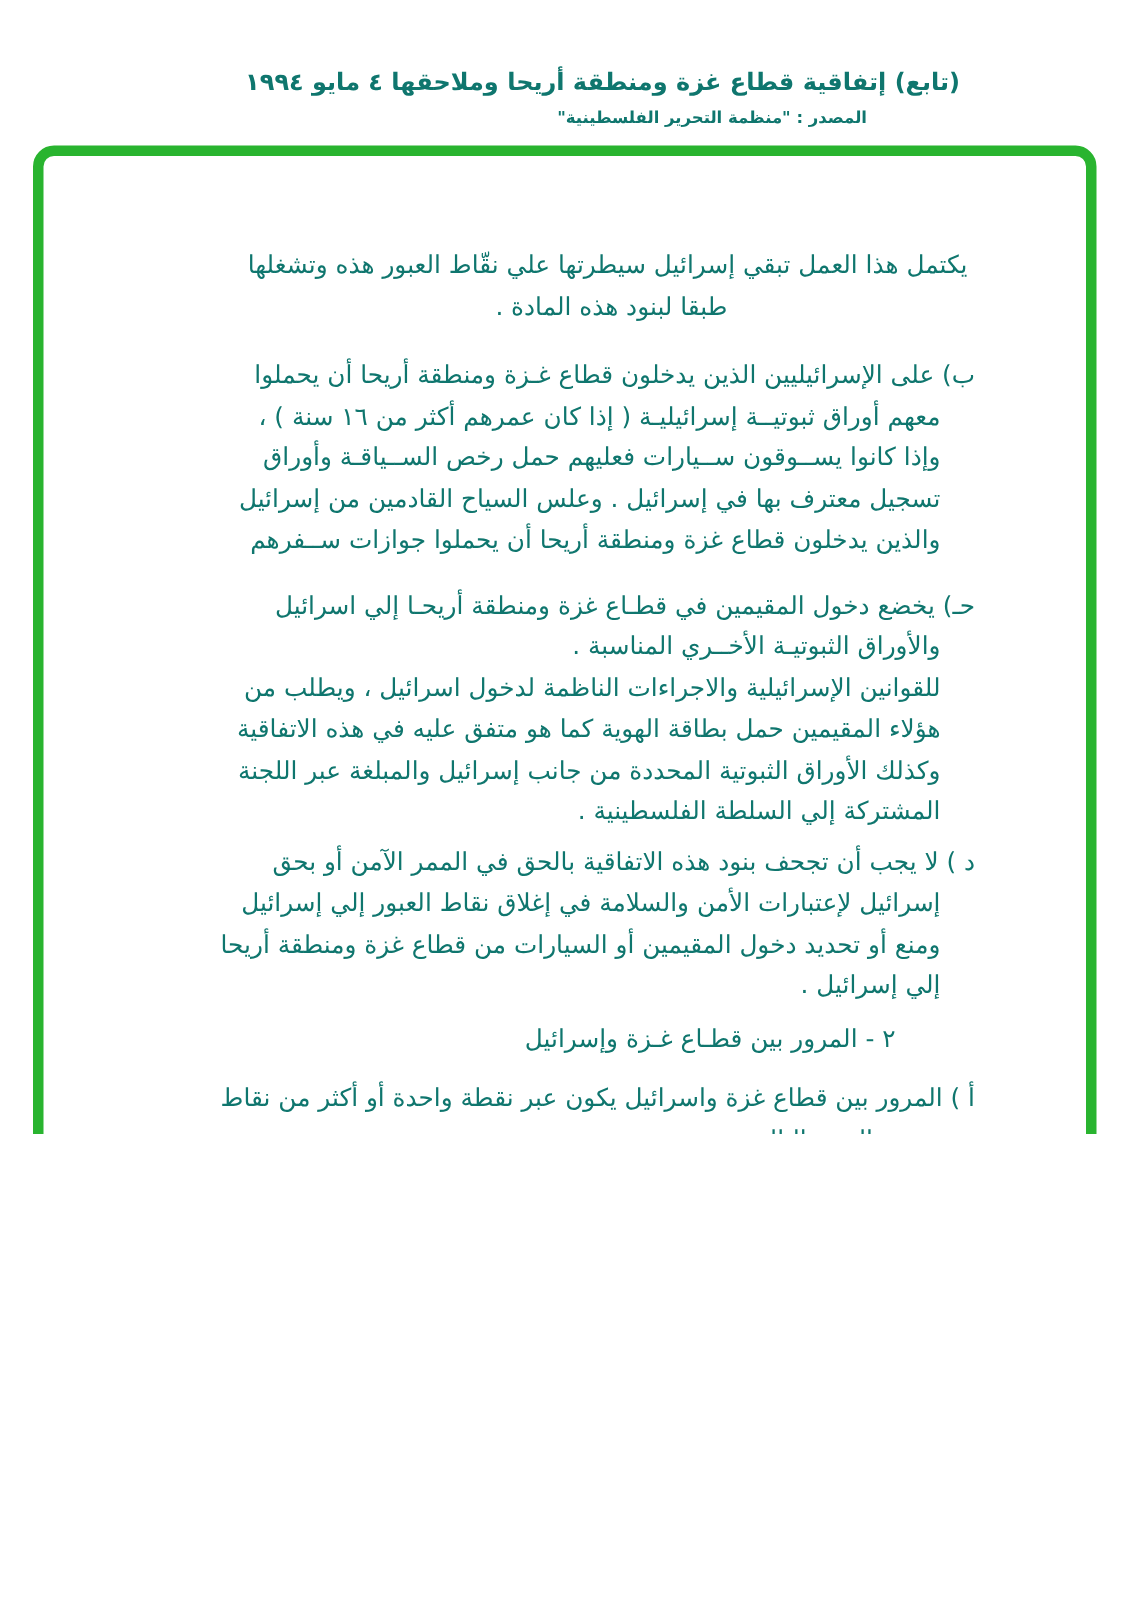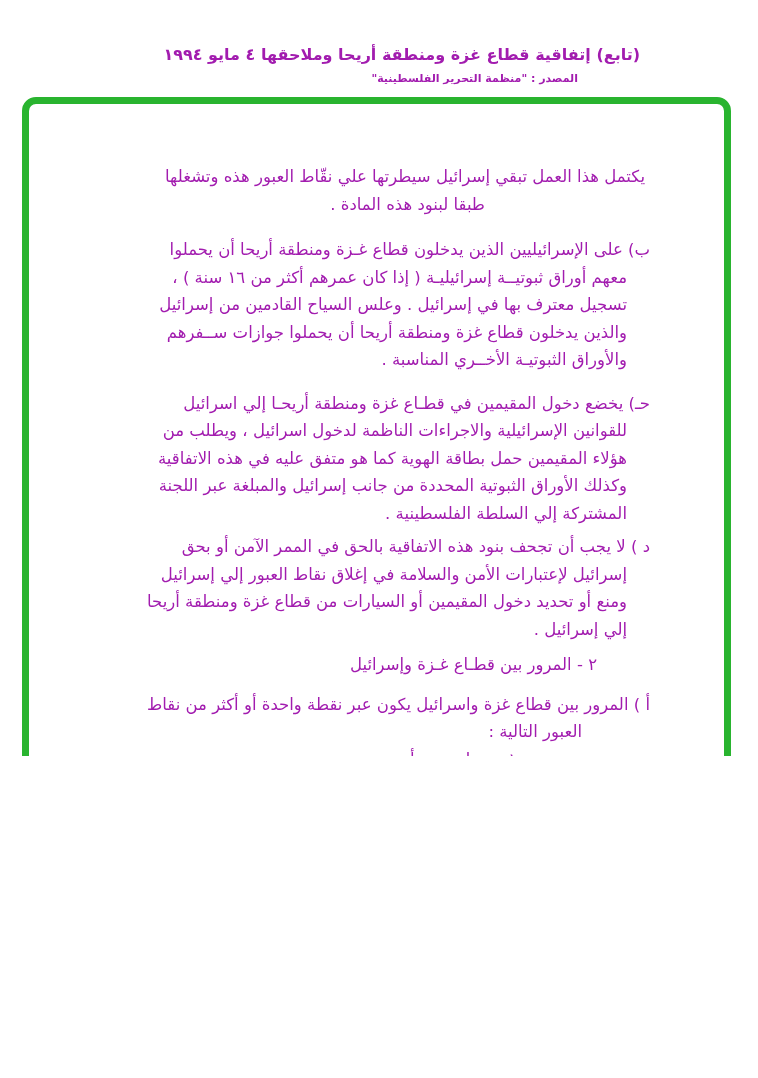--- a/index.html
+++ b/index.html
@@ -7,21 +7,21 @@
     padding: 0;
     background: #ffffff;
   }
   .page {
     position: relative;
     width: 758px;
     height: 756px;
     background: #ffffff;
     overflow: hidden;
     font-family: "DejaVu Sans", sans-serif;
-    color: #a21caf;
+    color: #0f766e;
   }
   
   .hdr1 {
     position: absolute;
     top: 45px;
     right: 118px;
     direction: rtl;
     white-space: nowrap;
     font-size: 16px;
     font-weight: 700;
@@ -101,25 +101,26 @@
 
   <div class="frame"></div>
 
   <div class="body-text">
 
     <div class="ln in5">يكتمل هذا العمل تبقي إسرائيل سيطرتها علي نقّاط العبور هذه وتشغلها</div>
     <div class="ln in165">طبقا لبنود هذه المادة .</div>
 
     <div class="ln in0 mt18">ب) على الإسرائيليين الذين يدخلون قطاع غـزة ومنطقة أريحا أن يحملوا</div>
     <div class="ln in23">معهم أوراق ثبوتيــة إسرائيليـة ( إذا كان عمرهم أكثر من ١٦ سنة ) ،</div>
+    <div class="ln in23">وإذا كانوا يســوقون ســيارات فعليهم حمل رخص الســياقـة وأوراق</div>
     <div class="ln in23">تسجيل معترف بها في إسرائيل . وعلس السياح القادمين من إسرائيل</div>
     <div class="ln in23">والذين يدخلون قطاع غزة ومنطقة أريحا أن يحملوا جوازات ســفرهم</div>
+    <div class="ln in0 mt16">حـ) يخضع دخول المقيمين في قطـاع غزة ومنطقة أريحـا إلي اسرائيل</div>
+
     <div class="ln in23">والأوراق الثبوتيـة الأخــري المناسبة .</div>
-
-    <div class="ln in0 mt16">حـ) يخضع دخول المقيمين في قطـاع غزة ومنطقة أريحـا إلي اسرائيل</div>
     <div class="ln in23">للقوانين الإسرائيلية والاجراءات الناظمة لدخول اسرائيل ، ويطلب من</div>
     <div class="ln in23">هؤلاء المقيمين حمل بطاقة الهوية كما هو متفق عليه في هذه الاتفاقية</div>
     <div class="ln in23">وكذلك الأوراق الثبوتية المحددة من جانب إسرائيل والمبلغة عبر اللجنة</div>
     <div class="ln in23">المشتركة إلي السلطة الفلسطينية .</div>
 
     <div class="ln in0 mt6">د ) لا يجب أن تجحف بنود هذه الاتفاقية بالحق في الممر الآمن أو بحق</div>
     <div class="ln in23">إسرائيل لإعتبارات الأمن والسلامة في إغلاق نقاط العبور إلي إسرائيل</div>
     <div class="ln in23">ومنع أو تحديد دخول المقيمين أو السيارات من قطاع غزة ومنطقة أريحا</div>
     <div class="ln in23">إلي إسرائيل .</div>
 

